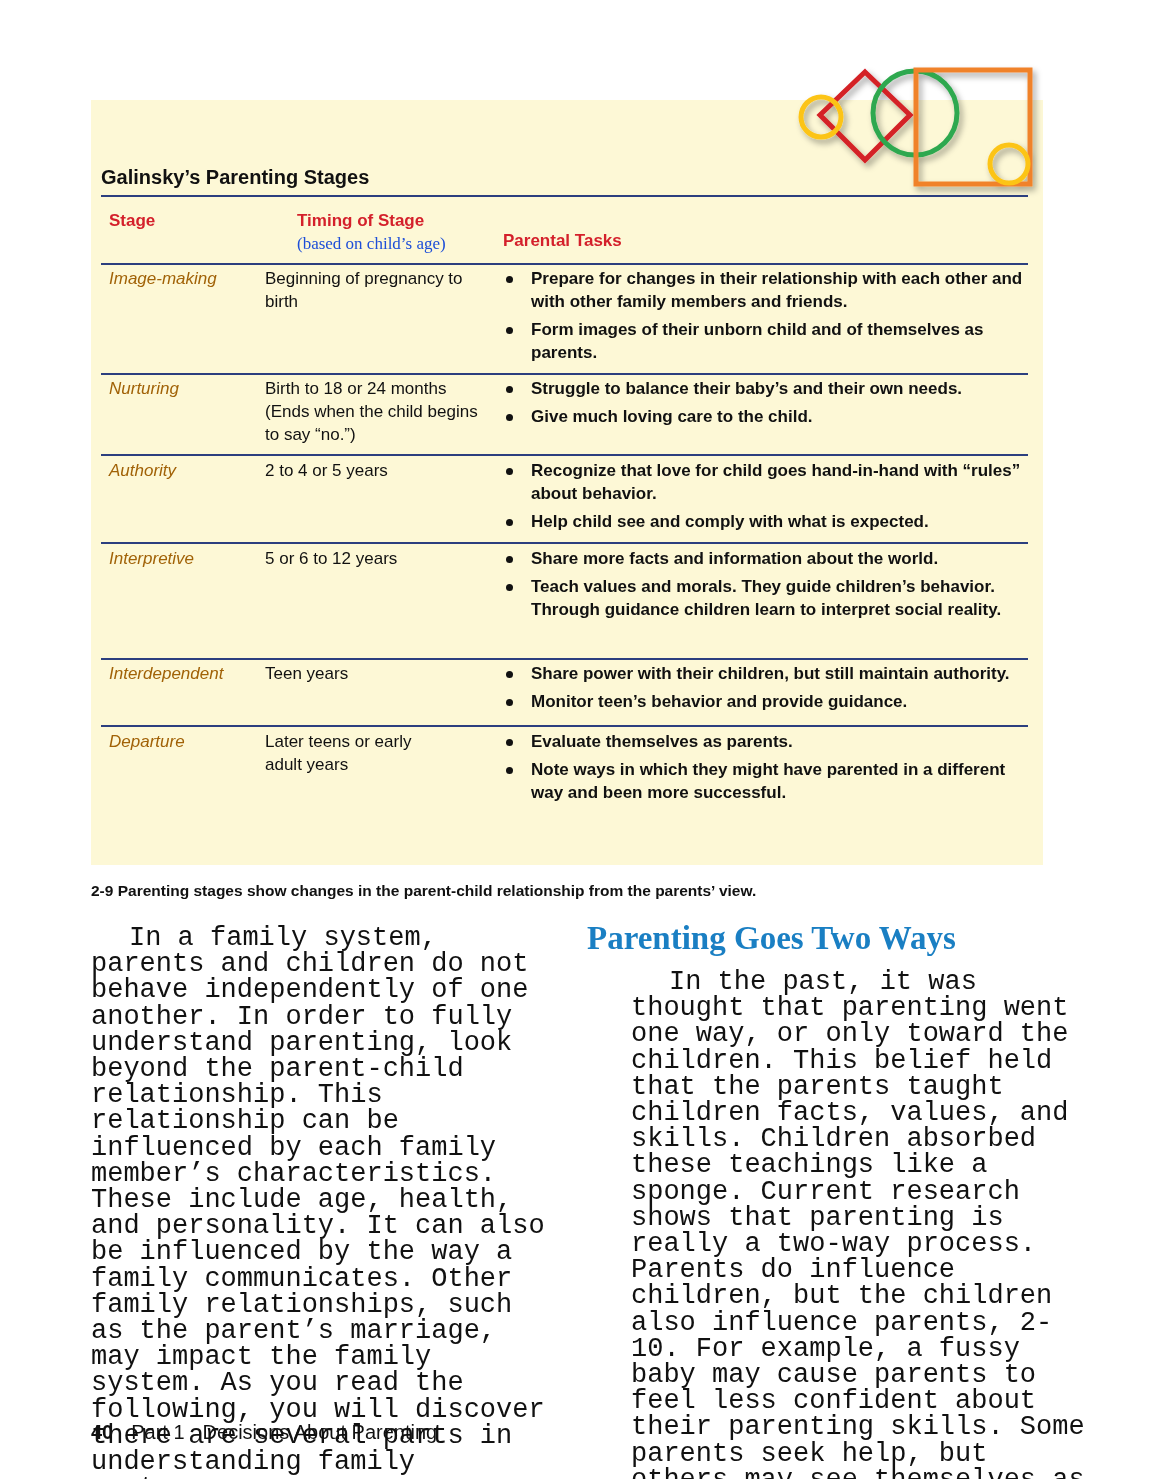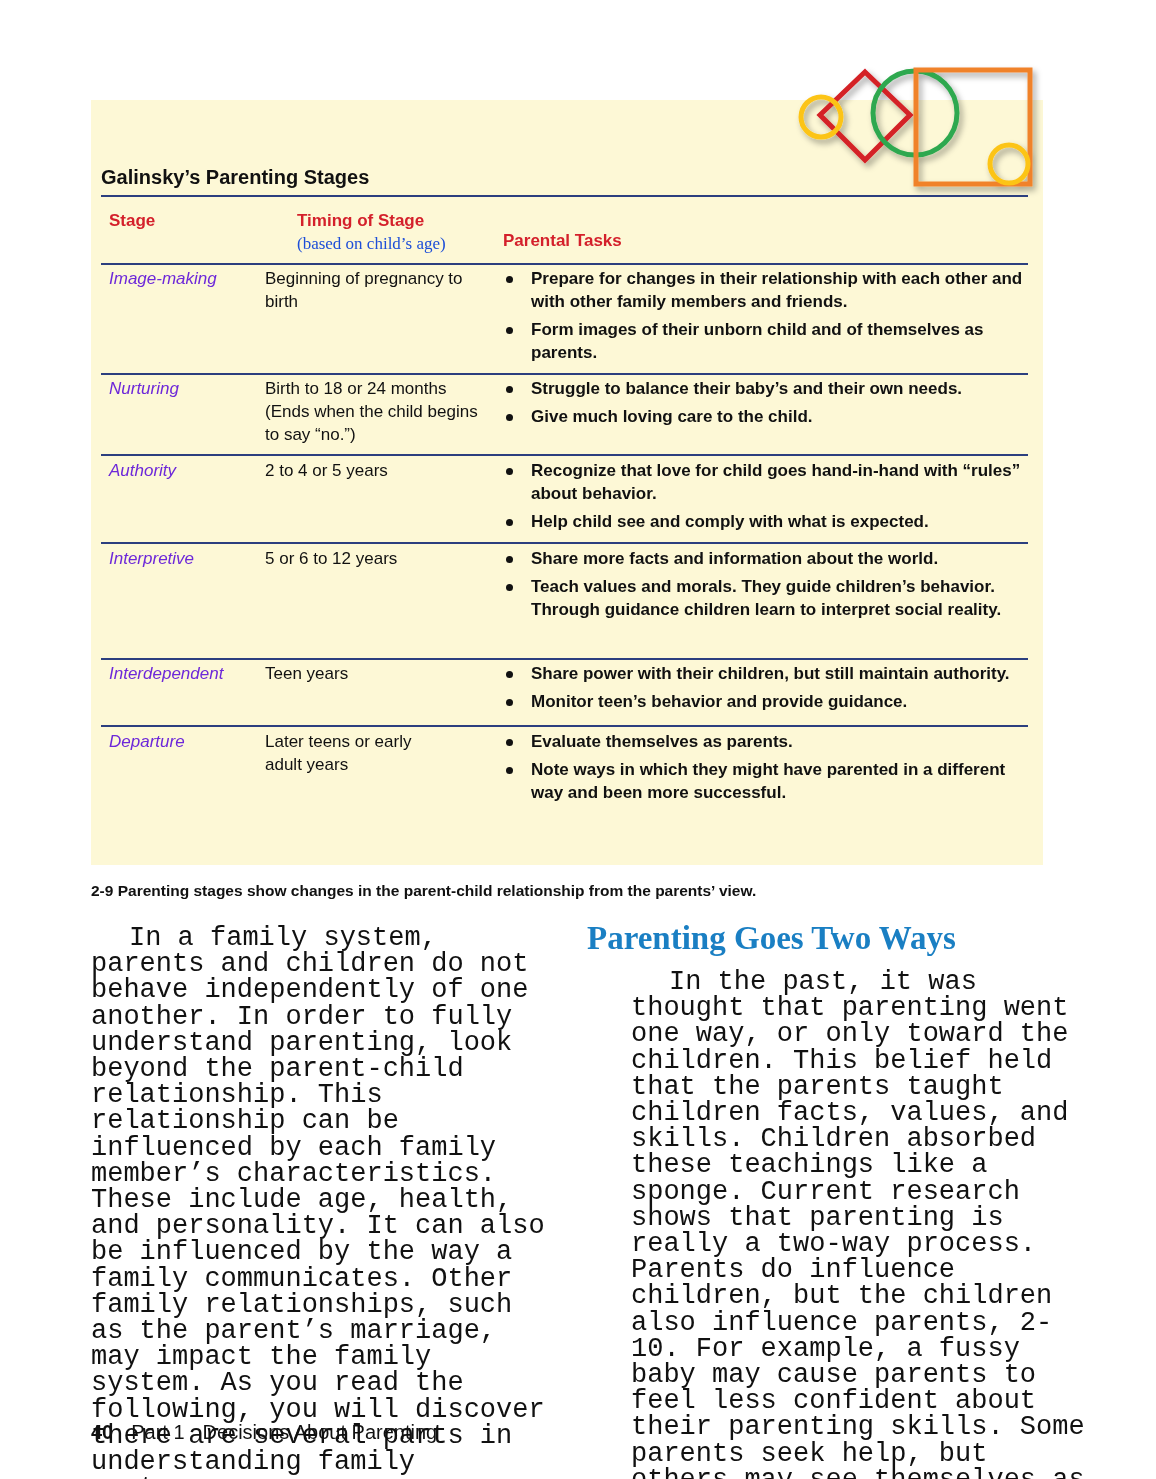--- a/index.html
+++ b/index.html
@@ -17,21 +17,21 @@
   .rule.title-rule { top:195px; height:2px; }
   .col-head {
     position:absolute; top:209px;
     font-family:"Liberation Sans", sans-serif; font-size:17px; line-height:23px;
   }
   .col-head .h { color:#d4202b; font-weight:bold; display:block; }
   .col-head .sub { color:#1d4ed8; display:block;font-family:Liberation Serif, serif; }
   .row { position:absolute; left:101px; width:927px; }
   .stage {
     position:absolute; left:8px; top:0;
-    font-family:"Liberation Sans", sans-serif; font-style:italic; font-size:17px; line-height:23px; color:#6d28d9;
+    font-family:"Liberation Sans", sans-serif; font-style:italic; font-size:17px; line-height:23px; color:#a16207;
   }
   .timing {
     position:absolute; left:164px; top:0; width:225px;
     font-family:"Liberation Sans", sans-serif; font-size:17px; line-height:23px; color:#111;
   }
   .tasks { position:absolute; left:402px; top:0; width:525px; margin:0; padding:0; list-style:none;font-weight:bold; }
   .tasks li {
     position:relative; padding-left:28px; margin-bottom:5px;
     font-family:"Liberation Sans", sans-serif; font-size:17px; line-height:23px; color:#111;
   }

